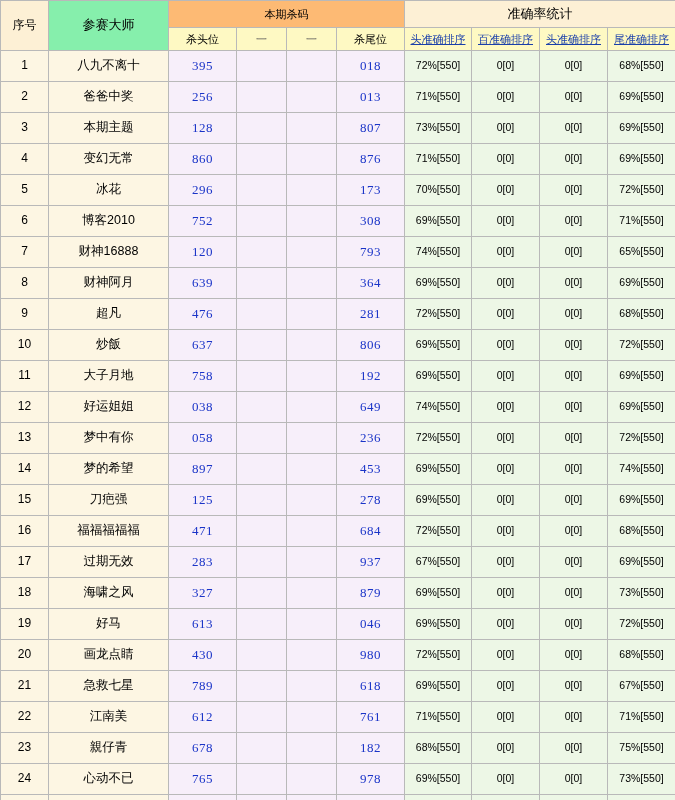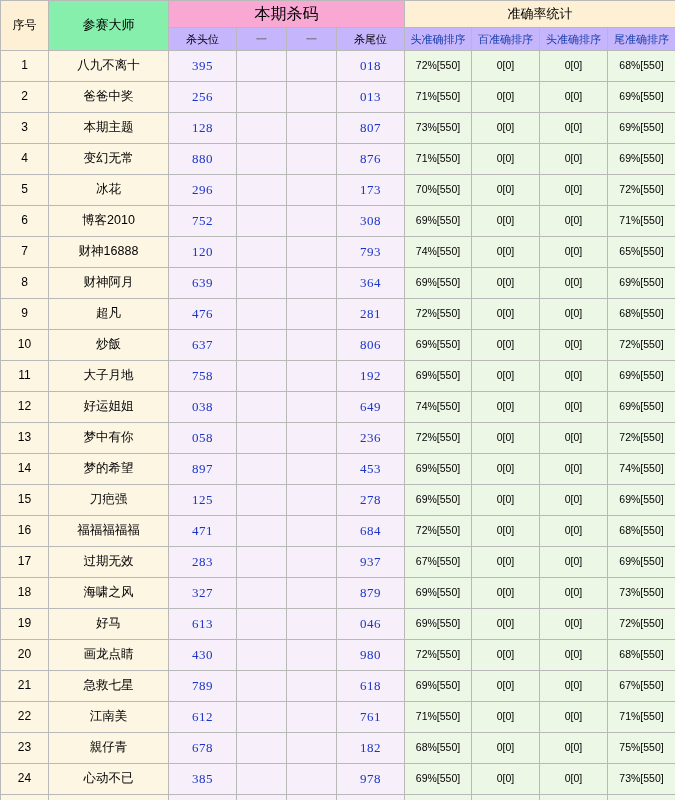--- a/index.html
+++ b/index.html
@@ -31,40 +31,41 @@
     color:#000;
     width:48px;
   }
   .h-master{
     background:#86efac;
     font-size:13px;
     font-weight:bold;
     width:120px;
   }
   .h-kill{
-    background:#f9a8d4;
-    font-size:16px;
+    background:#fdba74;
+    font-size:11px;
     font-weight:bold;
     height:26px;
   }
   .h-stat{
     background:#fdf0d5;
     font-size:13px;
     font-weight:bold;
     height:26px;
     margin-left:44px;
   }
   .h-sub{
-    background:#c4b5fd;
+    background:#fef9c3;
     font-size:11px;
     height:22px;
     color:#000;
   }
   .h-sub.link{
     color:#1a3faa;
+    text-decoration:underline;
     cursor:pointer;
   }
   .h-sub.dash{color:#555;}
 
   
   .c-idx{
     background:#fdf6e3;
     height:30px;
     font-size:12px;
     color:#000;
@@ -161,21 +162,21 @@
           <td class="c-blank"></td>
           <td class="c-num">807</td>
           <td class="c-stat">73%[550]</td>
           <td class="c-stat">0[0]</td>
           <td class="c-stat">0[0]</td>
           <td class="c-stat">69%[550]</td>
         </tr>
         <tr>
           <td class="c-idx">4</td>
           <td class="c-master">变幻无常</td>
-          <td class="c-num">880</td>
+          <td class="c-num">860</td>
           <td class="c-blank"></td>
           <td class="c-blank"></td>
           <td class="c-num">876</td>
           <td class="c-stat">71%[550]</td>
           <td class="c-stat">0[0]</td>
           <td class="c-stat">0[0]</td>
           <td class="c-stat">69%[550]</td>
         </tr>
         <tr>
           <td class="c-idx">5</td>
@@ -401,21 +402,21 @@
           <td class="c-blank"></td>
           <td class="c-num">182</td>
           <td class="c-stat">68%[550]</td>
           <td class="c-stat">0[0]</td>
           <td class="c-stat">0[0]</td>
           <td class="c-stat">75%[550]</td>
         </tr>
         <tr>
           <td class="c-idx">24</td>
           <td class="c-master">心动不已</td>
-          <td class="c-num">385</td>
+          <td class="c-num">765</td>
           <td class="c-blank"></td>
           <td class="c-blank"></td>
           <td class="c-num">978</td>
           <td class="c-stat">69%[550]</td>
           <td class="c-stat">0[0]</td>
           <td class="c-stat">0[0]</td>
           <td class="c-stat">73%[550]</td>
         </tr>
         <tr>
           <td class="c-idx">25</td>

